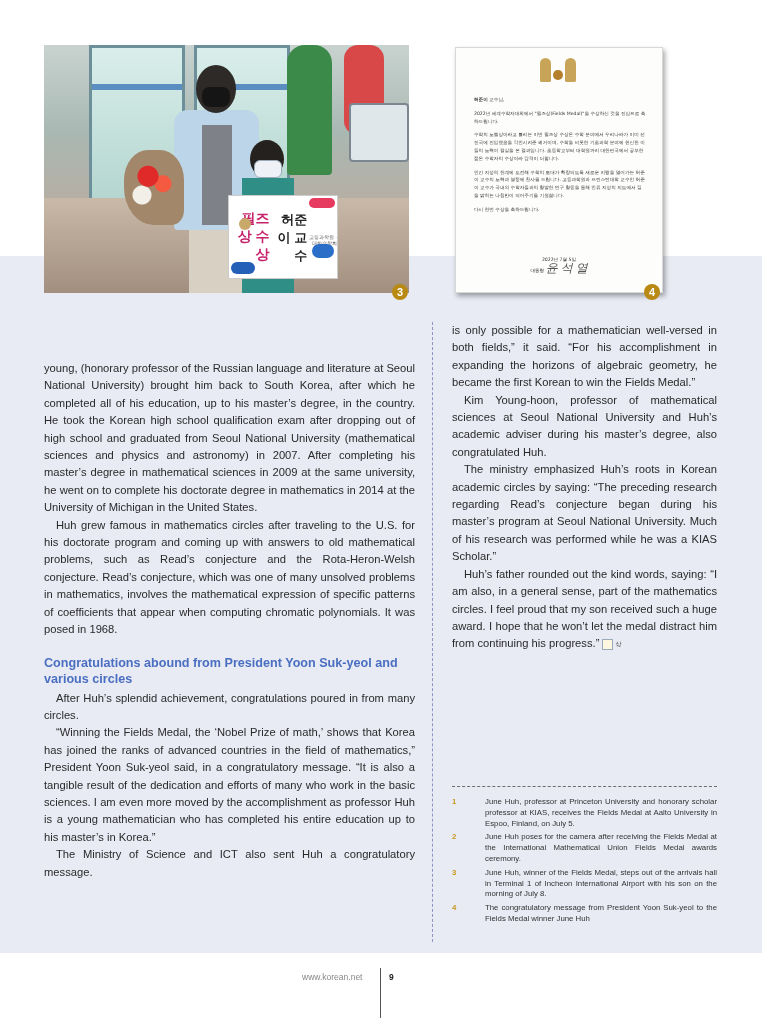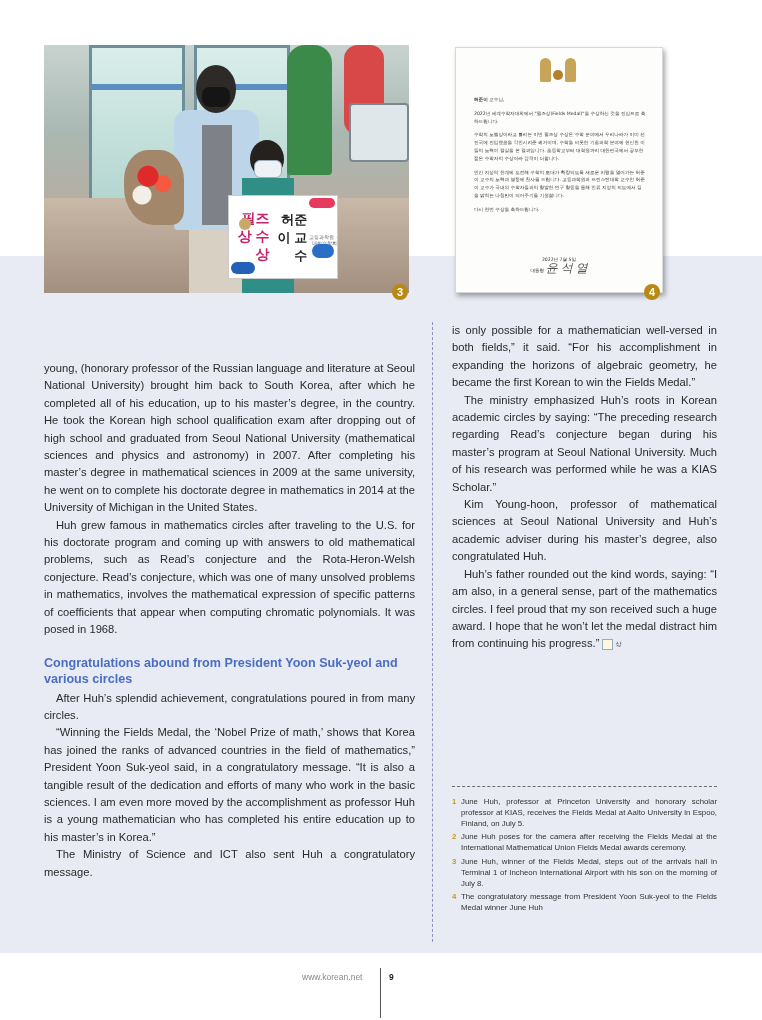--- a/index.html
+++ b/index.html
@@ -55,21 +55,21 @@
   .col p { margin: 0; }
   .col p.indent { text-indent: 12px; }
   .col-left { left: 44px; top: 322px; width: 371px; margin-top: 38px; }
   .col-right { left: 452px; top: 322px; width: 265px; }
   .subhead { color:#4a6fc1; font-weight:bold; font-size:12.6px; line-height:16.5px; margin: 16px 0 2px 0; text-align:left; }
   .vdivider { position:absolute; left:432px; top:322px; height:620px; border-left:1px dashed #8f93c3; }
   .hdivider { position:absolute; left:452px; top:786px; width:265px; border-top:1px dashed #6d6d6d; }
   .captions { position:absolute; left:452px; top:797px; width:265px; font-size:7.8px; line-height:10.8px; color:#333; }
   .cap { display:flex; margin-bottom:3px; }
   .cap .num { color:#c8991e; font-weight:bold; width:9px; flex:none; }
-  .cap .txt { flex:1; text-align: justify; }
+  .cap .txt { flex:1; text-align: justify; margin-left: 24px; }
   .end-mark { display:inline-block; width:9px; height:9px; border:1px solid #9ab; background:#fff8e0; font-size:6px;
               line-height:9px; text-align:center; vertical-align:middle; color:#444; margin-left:3px; }
   .footer-url { position:absolute; left:302px; top:972px; font-size:8.5px; color:#888; }
   .footer-bar { position:absolute; left:380px; top:968px; width:1px; height:50px; background:#555; }
   .footer-page { position:absolute; left:389px; top:972px; font-size:8.5px; font-weight:bold; color:#222; }
 </style>
 </head>
 <body>
 
 <div class="band"></div>
@@ -136,22 +136,22 @@
   <div class="subhead">Congratulations abound from President Yoon Suk-yeol and various circles</div>
   <p class="indent">After Huh’s splendid achievement, congratulations poured in from many circles.</p>
   <p class="indent">“Winning the Fields Medal, the ‘Nobel Prize of math,’ shows that Korea has joined the ranks of advanced countries in the field of mathematics,” President Yoon Suk-yeol said, in a congratulatory message. “It is also a tangible result of the dedication and efforts of many who work in the basic sciences. I am even more moved by the accomplishment as professor Huh is a young mathematician who has completed his entire education up to his master’s in Korea.”</p>
   <p class="indent">The Ministry of Science and ICT also sent Huh a congratulatory message.</p>
 </div>
 
 <div class="vdivider"></div>
 
 <div class="col col-right">
   <p>is only possible for a mathematician well-versed in both fields,” it said. “For his accomplishment in expanding the horizons of algebraic geometry, he became the first Korean to win the Fields Medal.”</p>
+  <p class="indent">Kim Young-hoon, professor of mathematical sciences at Seoul National University and Huh’s academic adviser during his master’s degree, also congratulated Huh.</p>
   <p class="indent">The ministry emphasized Huh’s roots in Korean academic circles by saying: “The preceding research regarding Read’s conjecture began during his master’s program at Seoul National University. Much of his research was performed while he was a KIAS Scholar.”</p>
-  <p class="indent">Kim Young-hoon, professor of mathematical sciences at Seoul National University and Huh’s academic adviser during his master’s degree, also congratulated Huh.</p>
   <p class="indent"><span>Huh’s father rounded out the kind words, saying: “I am also, in a general sense, part of the mathematics circles. I feel proud that my son received such a huge award. I hope that he won’t let the medal distract him from continuing his progress.”</span><span class="end-mark">상</span></p>
 </div>
 
 <div class="hdivider"></div>
 
 <div class="captions">
   <div class="cap">
     <span class="num">1</span>
     <span class="txt">June Huh, professor at Princeton University and honorary scholar professor at KIAS, receives the Fields Medal at Aalto University in Espoo, Finland, on July 5.</span>
   </div>

